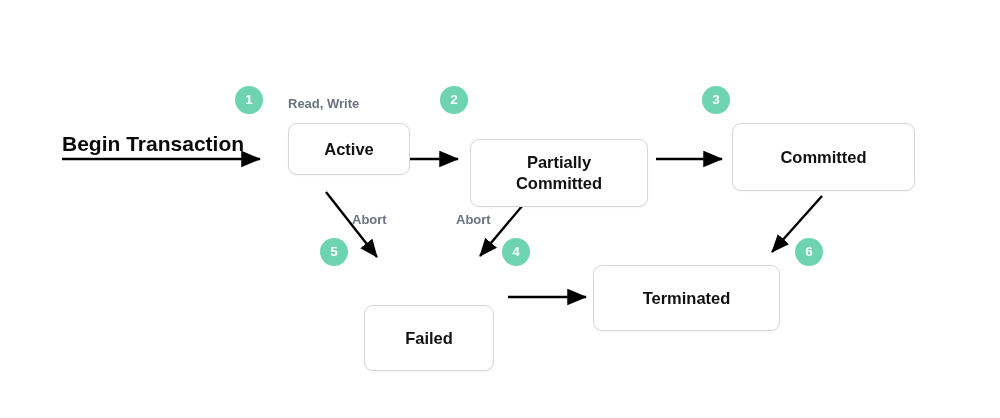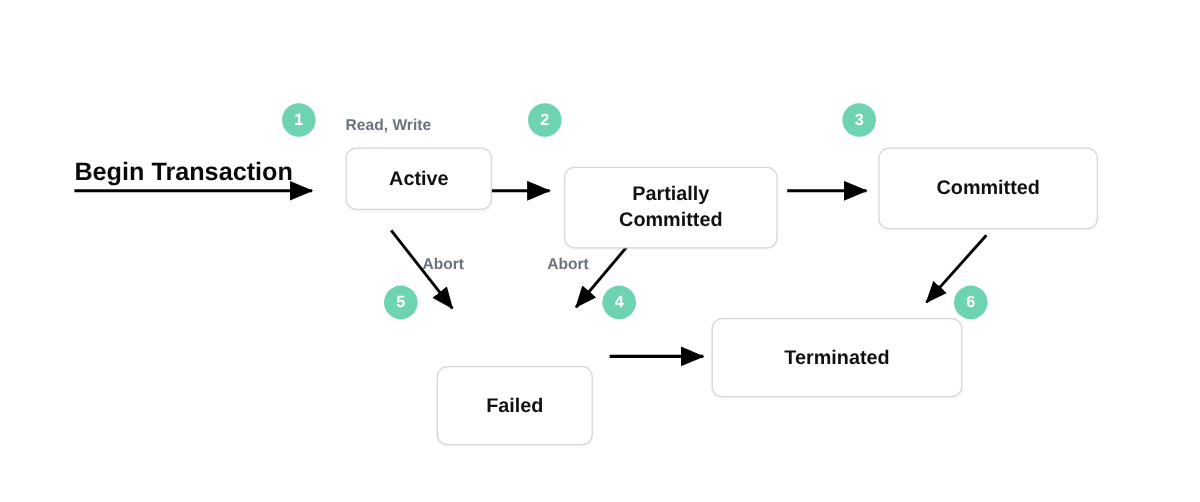--- a/index.html
+++ b/index.html
@@ -111,21 +111,21 @@
     <div>
       <span>Partially</span><br>
       <span>Committed</span>
     </div>
   </div>
 
   <div class="state-box" style="left:732px; top:123px; width:183px; height:68px;">Committed</div>
 
   <div class="state-box" style="left:364px; top:265px; width:130px; height:66px;margin-top:40px;">Failed</div>
 
-  <div class="state-box" style="left:593px; top:265px; width:209px; height:66px;">Terminated</div>
+  <div class="state-box" style="left:593px; top:265px; width:187px; height:66px;">Terminated</div>
 
   <div class="badge" style="left:235px; top:86px;">1</div>
 
   <div class="badge" style="left:440px; top:86px;">2</div>
 
   <div class="badge" style="left:702px; top:86px;">3</div>
 
   <div class="badge" style="left:502px; top:238px;">4</div>
 
   <div class="badge" style="left:320px; top:238px;">5</div>

